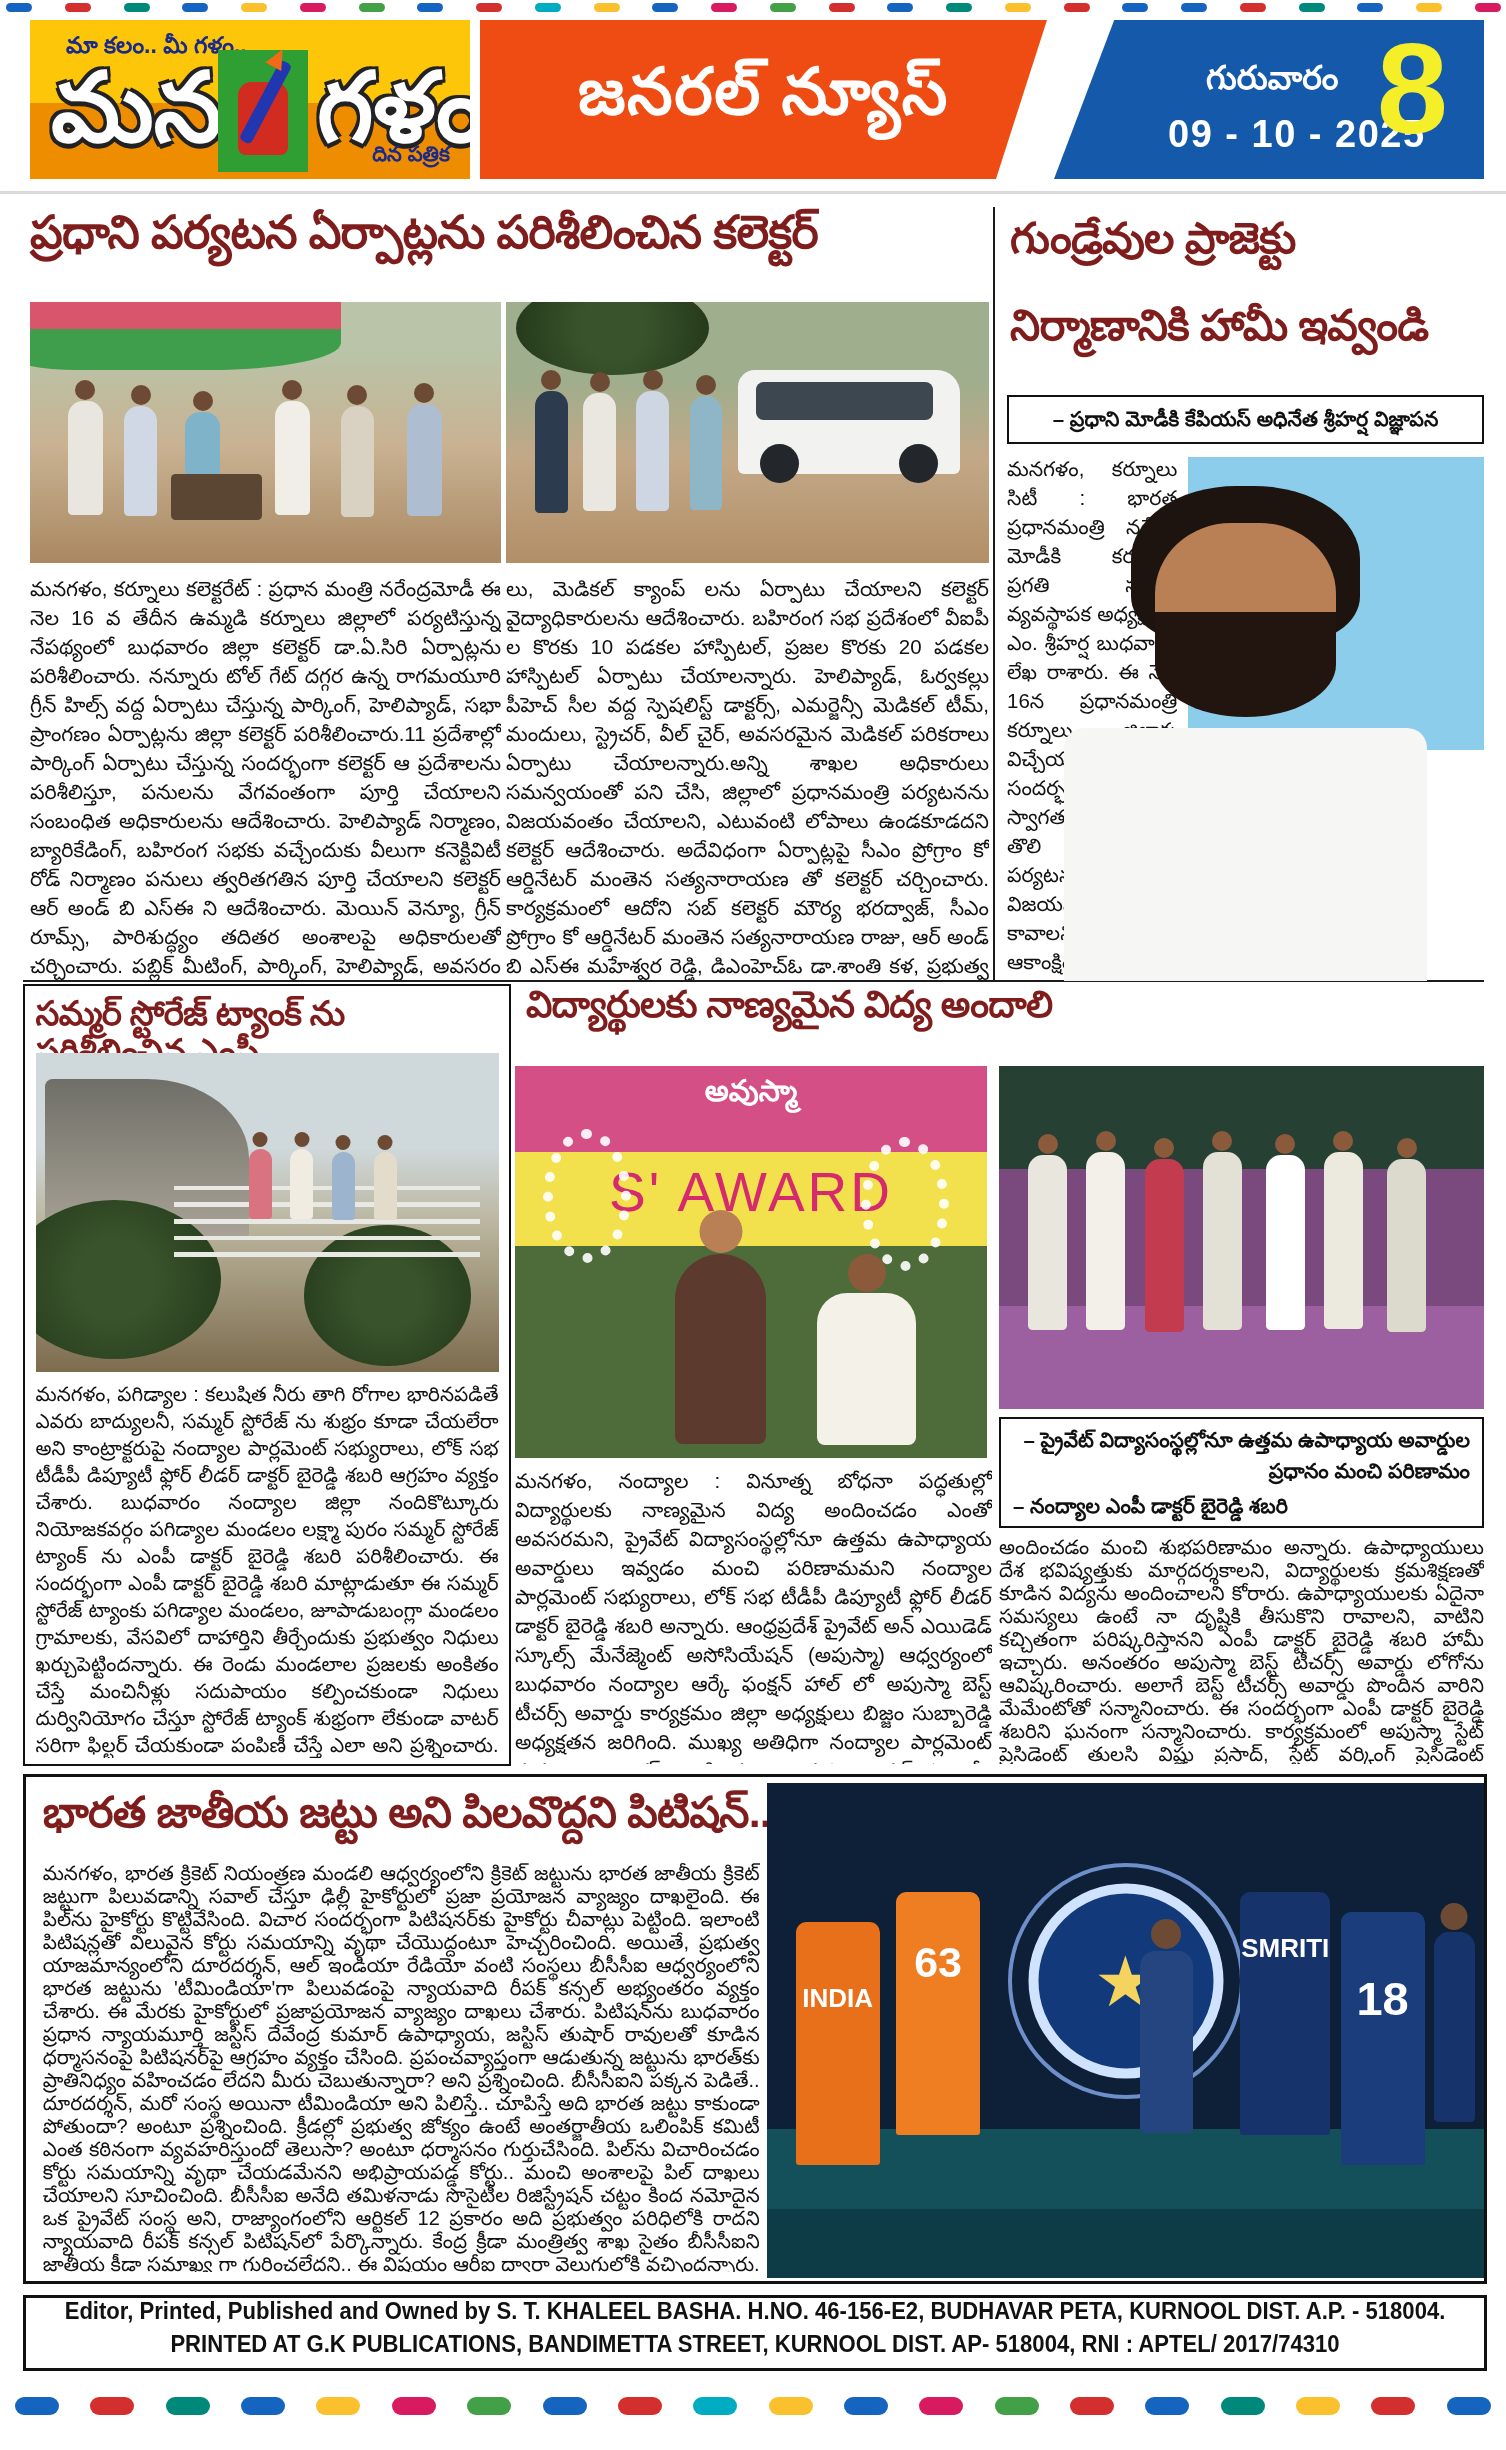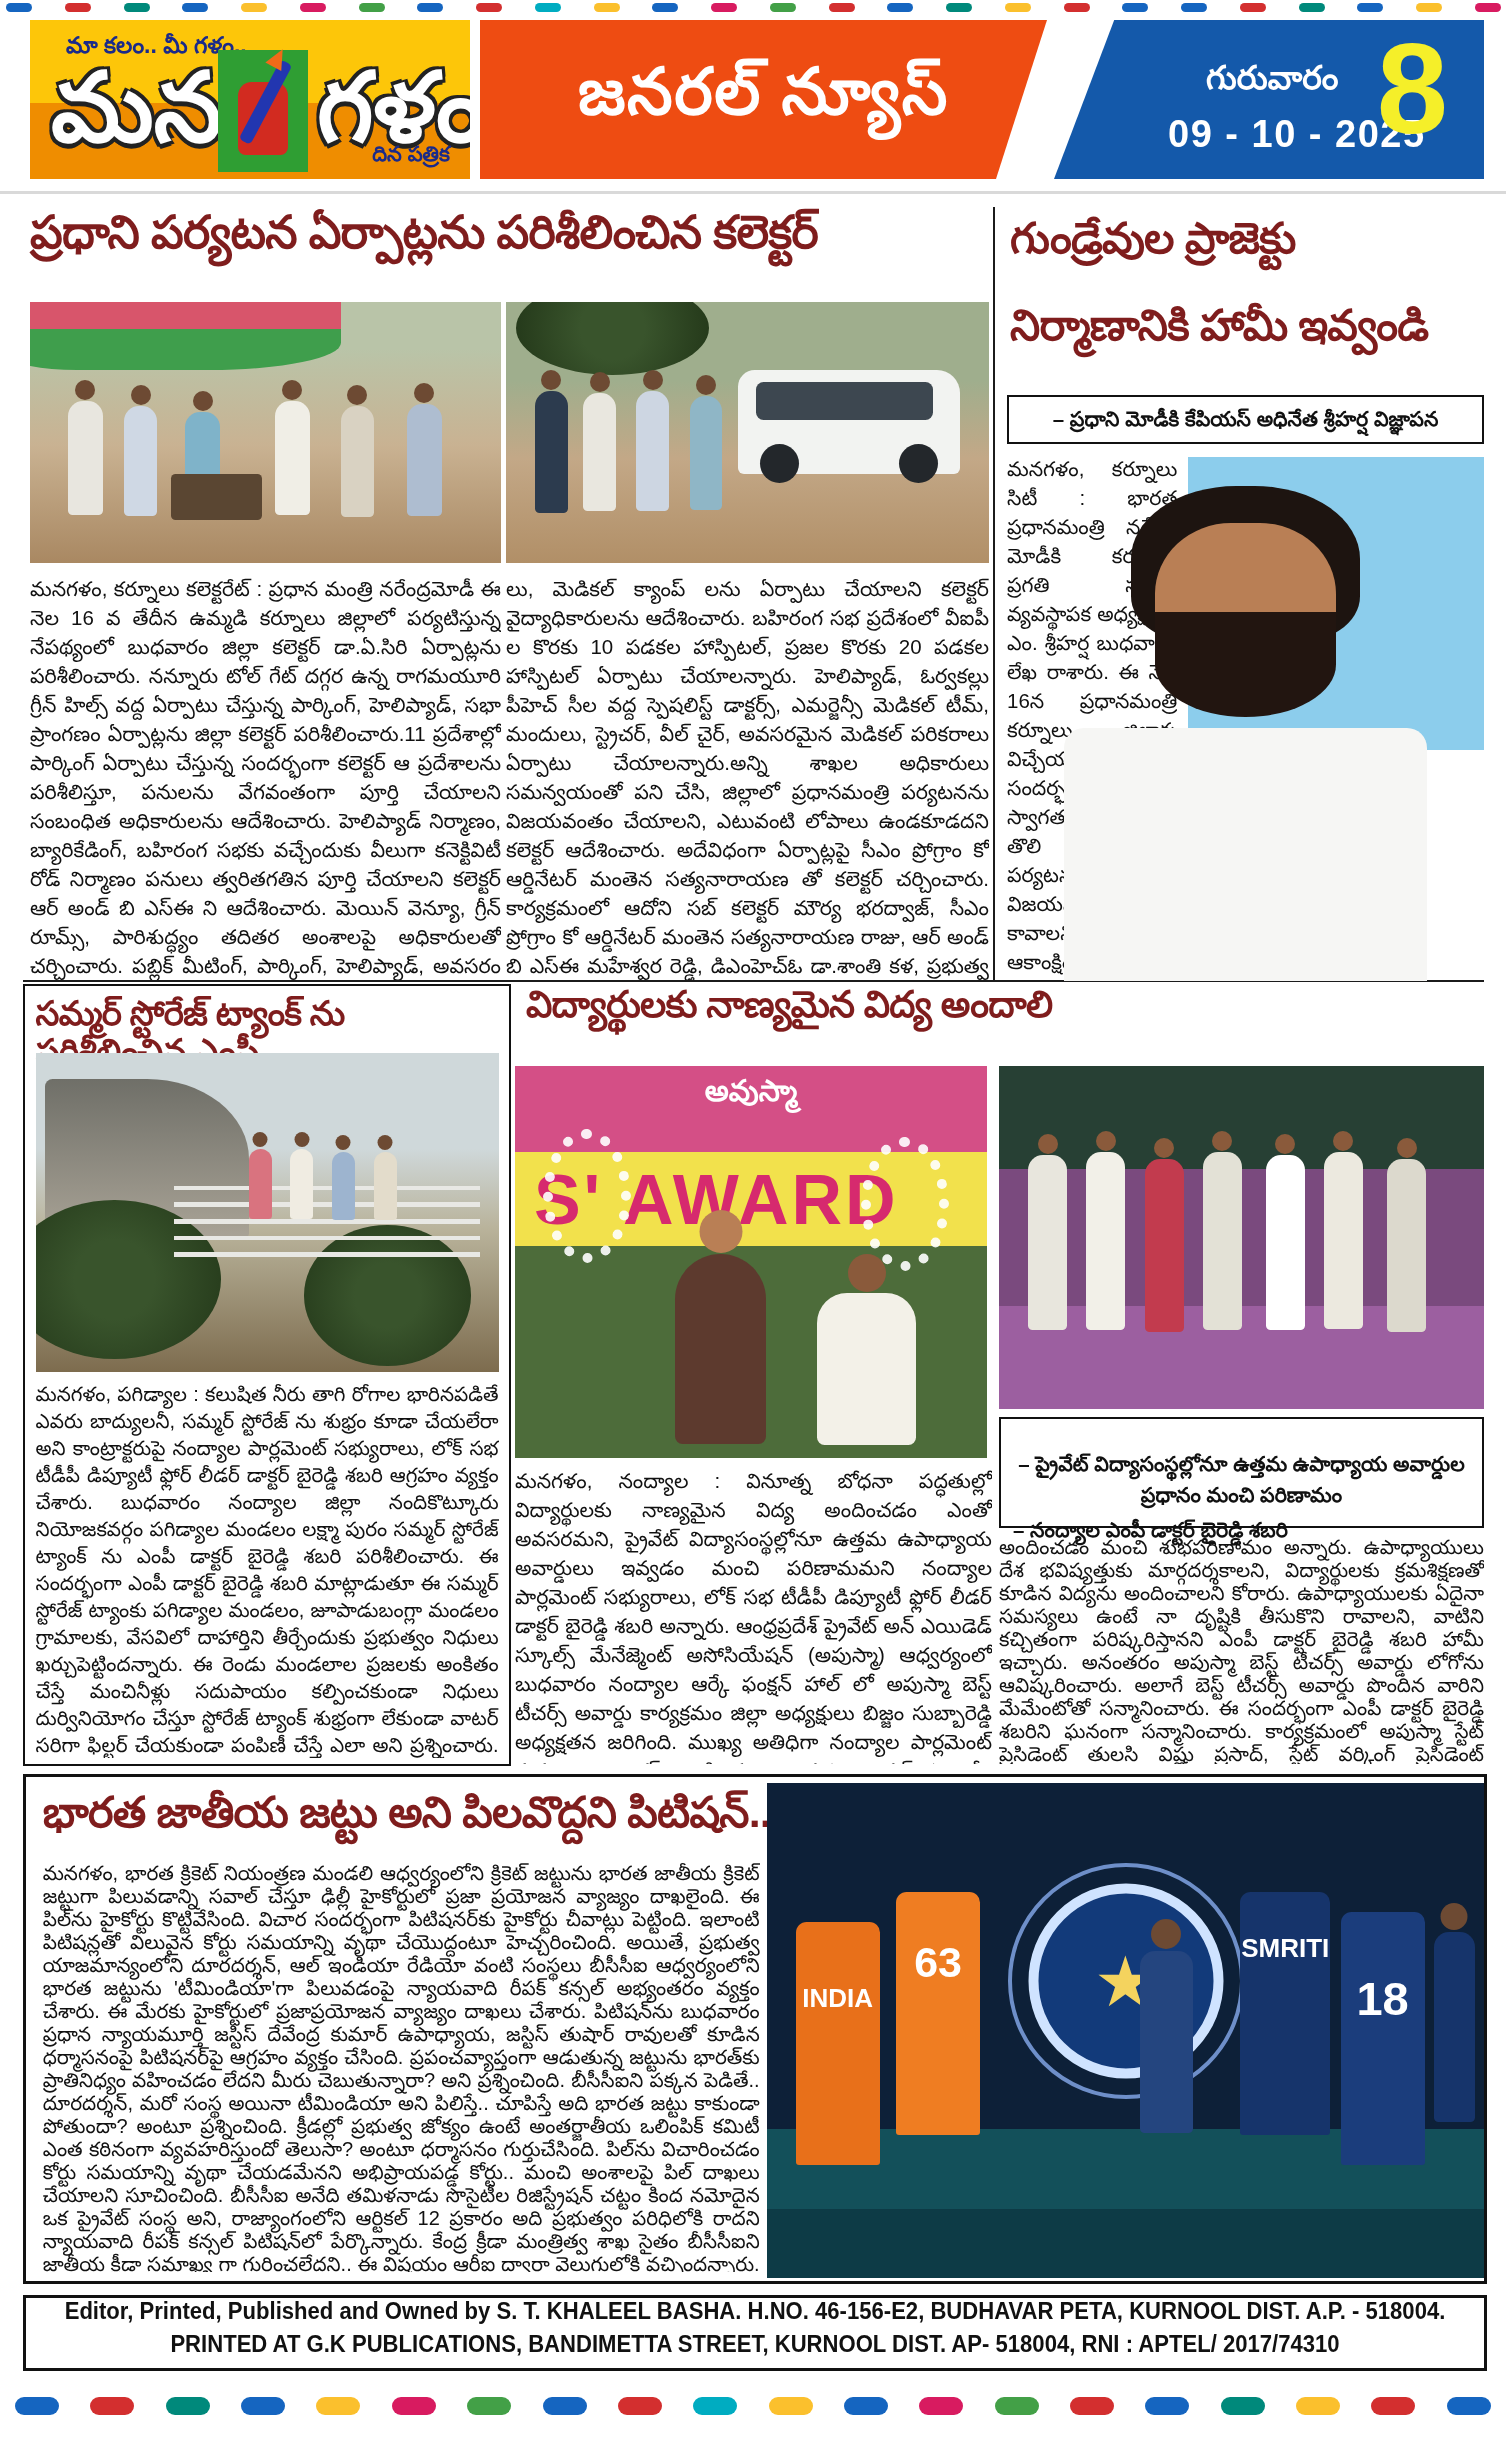--- a/index.html
+++ b/index.html
@@ -64,21 +64,21 @@
 
   
   .ph-tank{background:linear-gradient(180deg,#cfd8da 0 30%,#b9b39b 55%,#7d6c4e 100%);}
   .tank{position:absolute;left:2%;top:8%;width:44%;height:50%;background:linear-gradient(180deg,#6f6f68,#a9a396);border-radius:7.6px 50% 4.6px 4.6px;}
   .foliage{position:absolute;border-radius:50%;background:radial-gradient(circle,#39542c 30%,#223618 100%);}
   .railing{position:absolute;background:repeating-linear-gradient(0deg,#e8e8e4 0 4.6px,transparent 4.6px 16.7px);}
 
   
   .ph-stage1{background:linear-gradient(180deg,#d44f86 0 22%,#f2e14c 22% 46%,#4d6c3a 46% 100%);}
   .ban-small{position:absolute;left:0;top:2%;width:100%;text-align:center;color:#fff;font-weight:800;font-size:30px;}
-  .ban-big{position:absolute;left:4%;top:24%;width:92%;text-align:left;color:#d62a6e;font-weight:700;font-size:70px;letter-spacing:3px;}
+  .ban-big{position:absolute;left:4%;top:24%;width:92%;text-align:center;color:#d62a6e;font-weight:400;font-size:55px;letter-spacing:3px;}
   .garland{position:absolute;width:68px;height:114px;border:10.6px dotted #fff;border-radius:50%;opacity:.9;}
   .ph-stage2{background:linear-gradient(180deg,#274034 0 30%,#7a4a7e 30% 70%,#9c5fa0 70% 100%);}
 
   
   .ph-cricket{background:linear-gradient(180deg,#0d2038 0 70%,#13505a 70% 86%,#0d3b46 86% 100%);}
   .jersey{position:absolute;border-radius:10.6px 10.6px 3px 3px;color:#fff;font-weight:800;text-align:center;}
   .badge{position:absolute;left:50%;top:40%;transform:translate(-50%,-50%);width:175px;height:175px;border-radius:50%;
          background:#123a7a;border:10.6px solid #cfe3ff;display:flex;align-items:center;justify-content:center;
          color:#f4d35e;font-size:70px;}
   .badge-ring{position:absolute;left:50%;top:40%;transform:translate(-50%,-50%);width:228px;height:228px;border-radius:50%;border:4.6px solid #6e8fc9;}
@@ -270,21 +270,21 @@
         </div>
       <div class="person" style="left:67%;top:25%;width:39px;height:177px;background:#ece9df;">
           <span class="head" style="background:#8a5a3b;"></span>
         </div>
       <div class="person" style="left:80%;top:27%;width:39px;height:173px;background:#dcd9cd;">
           <span class="head" style="background:#8a5a3b;"></span>
         </div>
     </div>
 
     <div class="abs boxed" style="left:999px;top:1417px;width:485px;height:111px;padding:6px 12px;">
-      <div class="byline" style="justify-content:flex-start;text-align:center;margin-top:24px;">– ప్రైవేట్ విద్యాసంస్థల్లోనూ ఉత్తమ ఉపాధ్యాయ అవార్డుల ప్రధానం మంచి పరిణామం</div>
+      <div class="byline" style="justify-content:flex-start;text-align:right;">– ప్రైవేట్ విద్యాసంస్థల్లోనూ ఉత్తమ ఉపాధ్యాయ అవార్డుల ప్రధానం మంచి పరిణామం</div>
       <div class="byline" style="justify-content:flex-start;margin-top:4.6px;">– నంద్యాల ఎంపీ డాక్టర్ బైరెడ్డి శబరి</div>
     </div>
 
     <div class="abs bodytext" style="left:515px;top:1466px;width:477px;height:298px;">మనగళం, నంద్యాల : వినూత్న బోధనా పద్ధతుల్లో విద్యార్థులకు నాణ్యమైన విద్య అందించడం ఎంతో అవసరమని, ప్రైవేట్ విద్యాసంస్థల్లోనూ ఉత్తమ ఉపాధ్యాయ అవార్డులు ఇవ్వడం మంచి పరిణామమని నంద్యాల పార్లమెంట్ సభ్యురాలు, లోక్ సభ టీడీపీ డిప్యూటీ ఫ్లోర్ లీడర్ డాక్టర్ బైరెడ్డి శబరి అన్నారు. ఆంధ్రప్రదేశ్ ప్రైవేట్ అన్ ఎయిడెడ్ స్కూల్స్ మేనేజ్మెంట్ అసోసియేషన్ (అపుస్మా) ఆధ్వర్యంలో బుధవారం నంద్యాల ఆర్కే ఫంక్షన్ హాల్ లో అపుస్మా బెస్ట్ టీచర్స్ అవార్డు కార్యక్రమం జిల్లా అధ్యక్షులు బిజ్జం సుబ్బారెడ్డి అధ్యక్షతన జరిగింది. ముఖ్య అతిధిగా నంద్యాల పార్లమెంట్ సభ్యురాలు డాక్టర్ బైరెడ్డి శబరి, అపుస్మా చైర్మన్ ఎమ్మెల్సీ రామచంద్రారెడ్డి హాజరయ్యారు . ఈ సందర్భంగా ఎంపీ డాక్టర్ బైరెడ్డి శబరి మాట్లాడుతూ ప్రభుత్వ ఉపాధ్యాయులకు మాత్రమే ప్రభుత్వం ఉత్తమ ఉపాధ్యాయుల అవార్డులను ప్రధానం చేస్తుందని, ప్రైవేట్ స్కూల్లో మంచి బోధన చేసే వారిని కూడా ఉత్తమ ఉపాధ్యాయులుగా గుర్తించాలని ఉద్దేశంతో ఆంధ్రప్రదేశ్ ప్రవేట్ అన్ ఎయిడెడ్ స్కూల్స్ మేనేజ్మెంట్ అసోసియేషన్ (అపుస్మా) నిర్వహించి అవార్డులు</div>
     <div class="abs bodytext" style="left:999px;top:1536px;width:485px;height:228px;font-size:20px;line-height:23px;">అందించడం మంచి శుభపరిణామం అన్నారు. ఉపాధ్యాయులు దేశ భవిష్యత్తుకు మార్గదర్శకాలని, విద్యార్థులకు క్రమశిక్షణతో కూడిన విద్యను అందించాలని కోరారు. ఉపాధ్యాయులకు ఏదైనా సమస్యలు ఉంటే నా దృష్టికి తీసుకొని రావాలని, వాటిని కచ్చితంగా పరిష్కరిస్తానని ఎంపీ డాక్టర్ బైరెడ్డి శబరి హామీ ఇచ్చారు. అనంతరం అపుస్మా బెస్ట్ టీచర్స్ అవార్డు లోగోను ఆవిష్కరించారు. అలాగే బెస్ట్ టీచర్స్ అవార్డు పొందిన వారిని మేమేంటోతో సన్మానించారు. ఈ సందర్భంగా ఎంపీ డాక్టర్ బైరెడ్డి శబరిని ఘనంగా సన్మానించారు. కార్యక్రమంలో అపుస్మా స్టేట్ ప్రెసిడెంట్ తులసి విష్ణు ప్రసాద్, స్టేట్ వర్కింగ్ ప్రెసిడెంట్ రమణారెడ్డి, నంద్యాల టీడీపీ జిల్లా ప్రధాన కార్యదర్శి ఎన్ఎండి ఫిరోజ్, అపుస్మా స్టేట్ వైస్ ప్రెసిడెంట్ అండ్ శాంతినికేతన్ స్కూల్స్ అధినేత సుధాకర్, శ్రీరామకృష్ణ విద్యా సంస్థల అధినేత డాక్టర్ జి</div>
   </section>
 
   <section class="abs boxed" style="left:23px;top:1774px;width:1464px;height:510px;border-width:3px;">
     <div class="headline" style="position:absolute;left:16.7px;top:10.6px;width:729px;font-size:43px;">భారత జాతీయ జట్టు అని పిలవొద్దని పిటిషన్..</div>
     <div class="bodytext" style="position:absolute;left:16.7px;top:85px;width:717px;height:410px;font-size:20px;line-height:23px;">మనగళం, భారత క్రికెట్ నియంత్రణ మండలి ఆధ్వర్యంలోని క్రికెట్ జట్టును భారత జాతీయ క్రికెట్ జట్టుగా పిలువడాన్ని సవాల్ చేస్తూ ఢిల్లీ హైకోర్టులో ప్రజా ప్రయోజన వ్యాజ్యం దాఖలైంది. ఈ పిల్‌ను హైకోర్టు కొట్టివేసింది. విచార సందర్భంగా పిటిషనర్‌కు హైకోర్టు చీవాట్లు పెట్టింది. ఇలాంటి పిటిషన్లతో విలువైన కోర్టు సమయాన్ని వృథా చేయొద్దంటూ హెచ్చరించింది. అయితే, ప్రభుత్వ యాజమాన్యంలోని దూరదర్శన్, ఆల్ ఇండియా రేడియో వంటి సంస్థలు బీసీసీఐ ఆధ్వర్యంలోని భారత జట్టును 'టీమిండియా'గా పిలువడంపై న్యాయవాది రీపక్ కన్సల్ అభ్యంతరం వ్యక్తం చేశారు. ఈ మేరకు హైకోర్టులో ప్రజాప్రయోజన వ్యాజ్యం దాఖలు చేశారు. పిటిషన్‌ను బుధవారం ప్రధాన న్యాయమూర్తి జస్టిస్ దేవేంద్ర కుమార్ ఉపాధ్యాయ, జస్టిస్ తుషార్ రావులతో కూడిన ధర్మాసనంపై పిటిషనర్‌పై ఆగ్రహం వ్యక్తం చేసింది. ప్రపంచవ్యాప్తంగా ఆడుతున్న జట్టును భారత్‌కు ప్రాతినిధ్యం వహించడం లేదని మీరు చెబుతున్నారా? అని ప్రశ్నించింది. బీసీసీఐని పక్కన పెడితే.. దూరదర్శన్, మరో సంస్థ అయినా టీమిండియా అని పిలిస్తే.. చూపిస్తే అది భారత జట్టు కాకుండా పోతుందా? అంటూ ప్రశ్నించింది. క్రీడల్లో ప్రభుత్వ జోక్యం ఉంటే అంతర్జాతీయ ఒలింపిక్ కమిటీ ఎంత కఠినంగా వ్యవహరిస్తుందో తెలుసా? అంటూ ధర్మాసనం గుర్తుచేసింది. పిల్‌ను విచారించడం కోర్టు సమయాన్ని వృథా చేయడమేనని అభిప్రాయపడ్డ కోర్టు.. మంచి అంశాలపై పిల్ దాఖలు చేయాలని సూచించింది. బీసీసీఐ అనేది తమిళనాడు సొసైటీల రిజిస్ట్రేషన్ చట్టం కింద నమోదైన ఒక ప్రైవేట్ సంస్థ అని, రాజ్యాంగంలోని ఆర్టికల్ 12 ప్రకారం అది ప్రభుత్వం పరిధిలోకి రాదని న్యాయవాది రీపక్ కన్సల్ పిటిషన్‌లో పేర్కొన్నారు. కేంద్ర క్రీడా మంత్రిత్వ శాఖ సైతం బీసీసీఐని జాతీయ క్రీడా సమాఖ్య గా గుర్తించలేదని.. ఈ విషయం ఆర్టీఐ ద్వారా వెలుగులోకి వచ్చిందన్నారు. అయినప్పటికీ ప్రభుత్వ యాజమాన్యంలోని ప్రచార సంస్థలు టీమిండియా, భారత జాతీయ జట్టు అని పిలువడం, జాతీయ జెండాను ఉపయోగించడం చట్టవిరుద్ధమన్నారు. ప్రజలను తప్పుదోవ పట్టించడంతో పాటు ప్రైవేట్ సంస్థకు అనవసరమైన ప్రయోజనం చేకూరుస్తుందని పిటిషన్‌లో పేర్కొన్నారు. చిహ్నాలు, పేర్ల (అక్రమ వినియోగ నిరోధక) చట్టం-1950, ఫ్లాగ్ కోడ్ ఆఫ్ ఇండియా-2002ను ఉల్లంఘించడమే అవుతుందని వాదించారు.</div>

